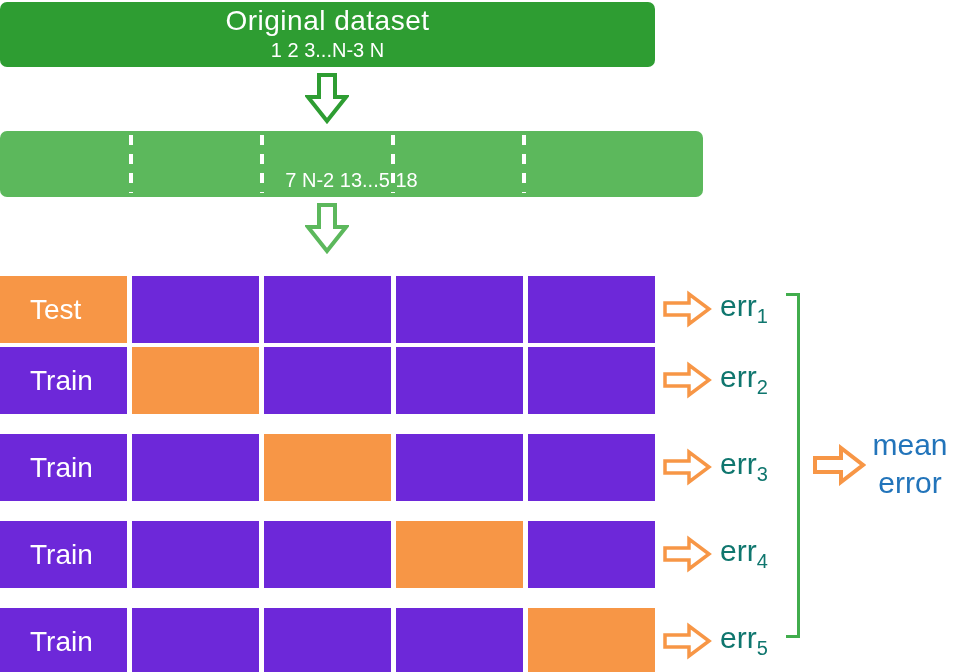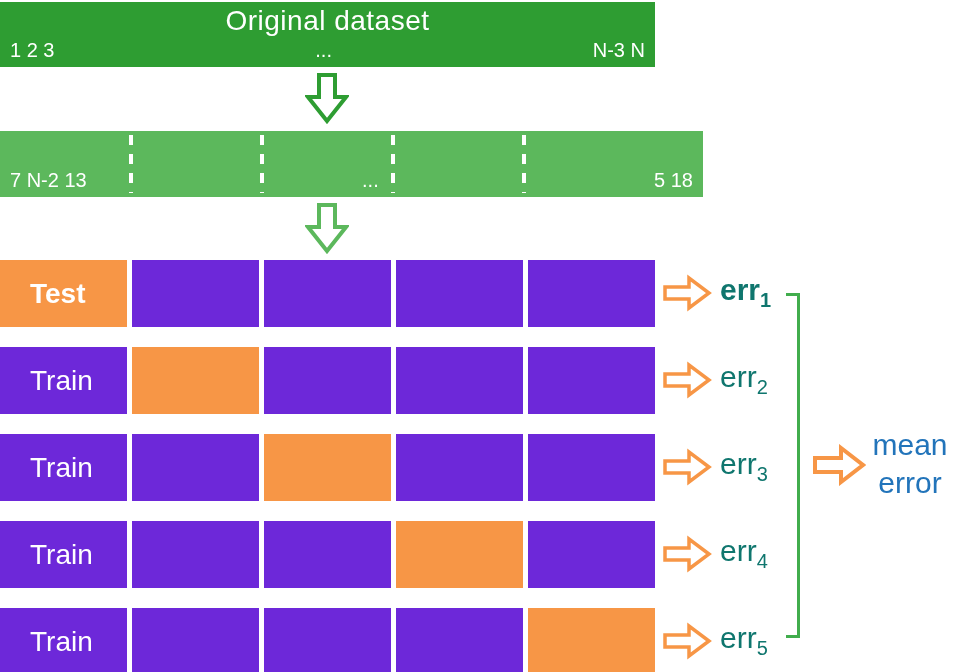--- a/index.html
+++ b/index.html
@@ -11,55 +11,56 @@
     background: #ffffff;
     font-family: "Liberation Sans", "DejaVu Sans", sans-serif;
   }
 
   
   .bar {
     position: absolute;
     left: 0;
     width: 655px;
     color: #ffffff;
+    border-radius: 7px;
   }
   .bar-original { top: 2px; height: 65px; background: #2e9d32; }
   .bar-shuffled { top: 131px; height: 66px; background: #5cb85c; padding-left: 48px; }
   .bar-title {
     position: absolute;
     top: 3px; left: 0; right: 0;
     text-align: center;
     font-size: 28px;
     letter-spacing: 0.5px;
   }
   .bar-bottom {
     position: absolute;
     left: 0; right: 0; bottom: 5px;
     padding: 0 10px;
     display: flex;
-    justify-content: space-between;
+    justify-content: center;
     align-items: baseline;
     font-size: 20px;
   }
   .divider {
     position: absolute;
     top: 4px; bottom: 4px;
     width: 4px;
     background: repeating-linear-gradient(to bottom, #ffffff 0 10px, rgba(0,0,0,0) 10px 19px);
   }
   .d1 { left: 129px; } .d2 { left: 260px; } .d3 { left: 391px; } .d4 { left: 522px; }
 
   
   .down-arrow { position: absolute; left: 305px; }
   .down-arrow-1 { top: 72px; }
   .down-arrow-2 { top: 202px; }
 
   
   .fold-row { position: absolute; left: 0; width: 954px; height: 67px; }
-  .r1 { top: 260px; font-weight: bold; } .r2 { top: 347px; } .r3 { top: 434px; } .r4 { top: 521px; } .r5 { top: 608px; }
+  .r1 { top: 276px; } .r2 { top: 347px; } .r3 { top: 434px; } .r4 { top: 521px; } .r5 { top: 608px; }
   .block {
     position: absolute;
     top: 0;
     width: 127px;
     height: 67px;
     background: #6d28d9;
   }
   .block.test { background: #f79646; }
   .b1 { left: 0; } .b2 { left: 132px; } .b3 { left: 264px; } .b4 { left: 396px; } .b5 { left: 528px; }
   .block-label {

